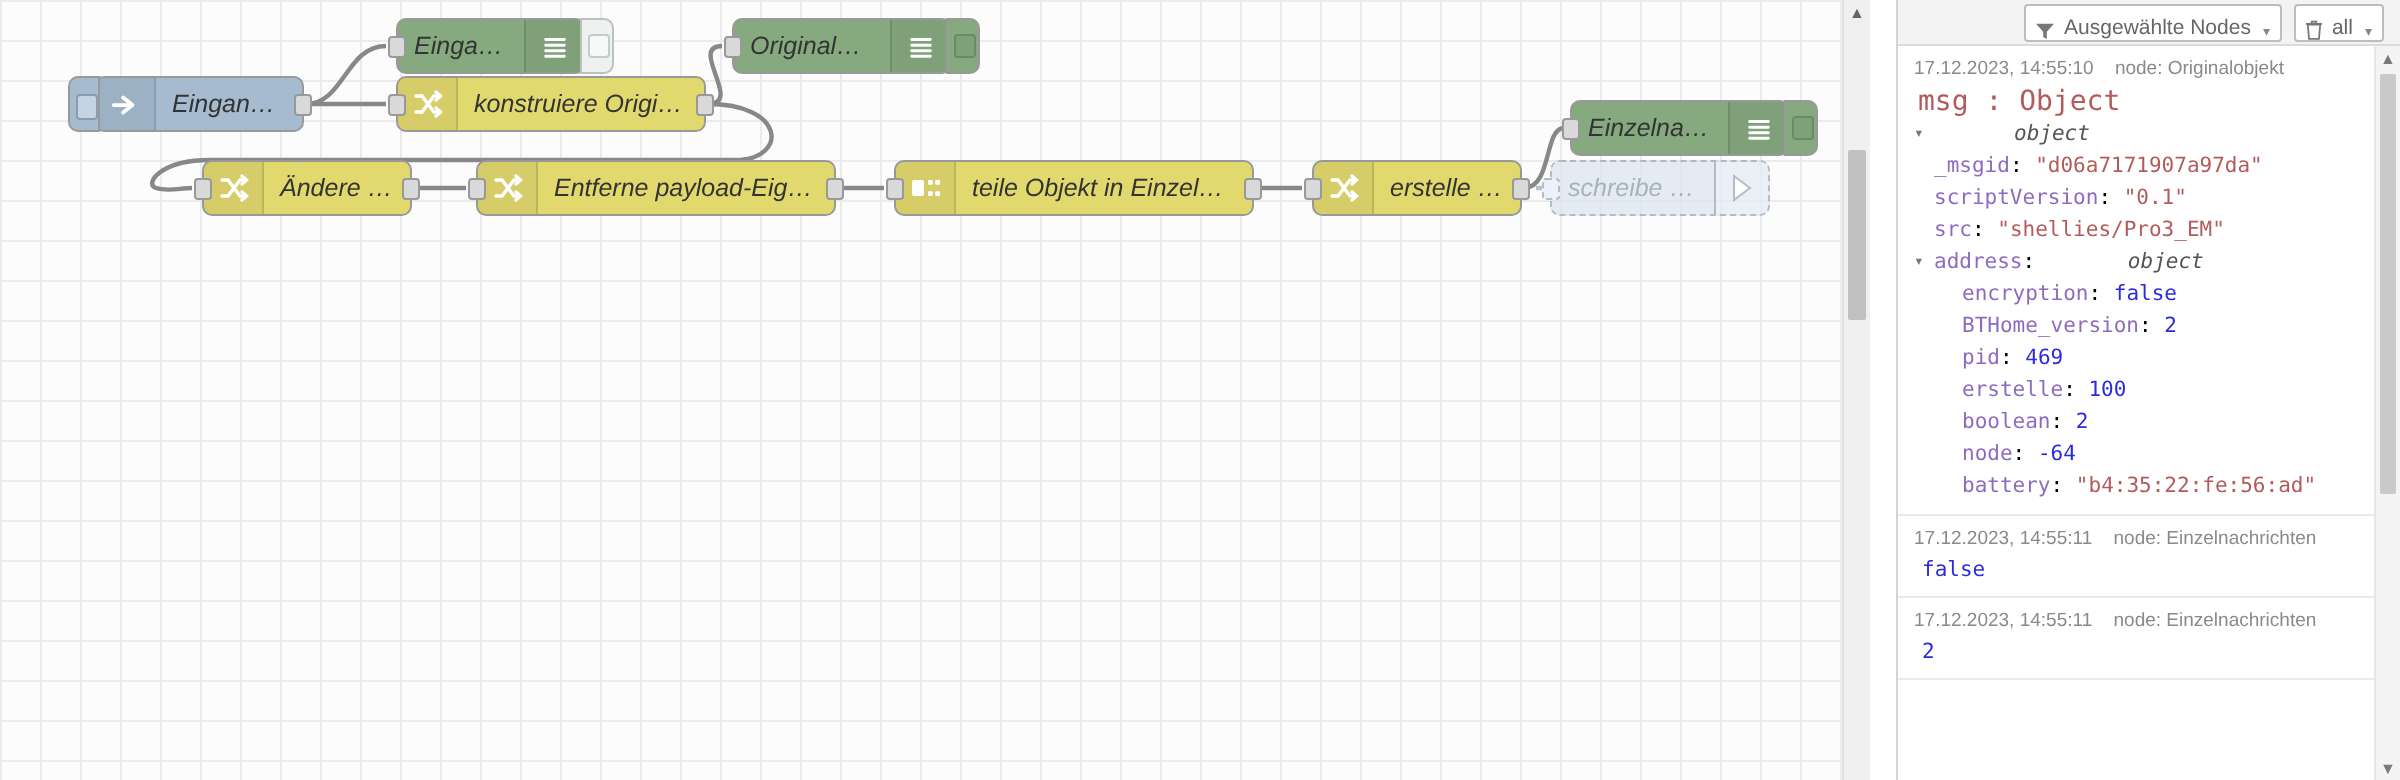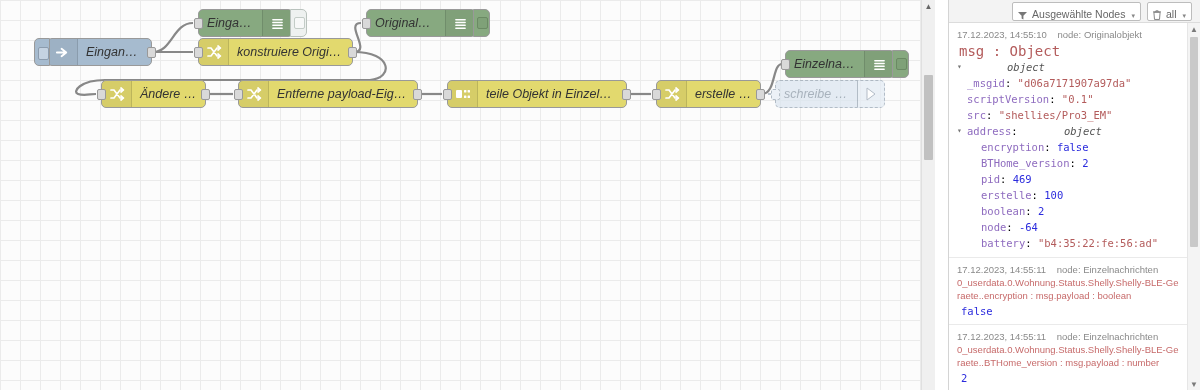--- a/index.html
+++ b/index.html
@@ -438,31 +438,29 @@
             </div>
           </div>
         </div>
 
         <div class="msg" style="padding-top:5px;">
           <div class="msg-head">
             <span>17.12.2023, 14:55:11</span>
             <span class="nodename">node:</span>
             <span>Einzelnachrichten</span>
           </div>
-          <div class="msg-topic">0_userdata.0.Wohnung.Status.Shelly.Shelly-BLE-Geraete..encryption : msg.payload : boolean</div>
           <div class="msg-val v-bool">false</div>
         </div>
 
         <div class="msg" style="padding-top:5px;">
           <div class="msg-head">
             <span>17.12.2023, 14:55:11</span>
             <span class="nodename">node:</span>
             <span>Einzelnachrichten</span>
           </div>
-          <div class="msg-topic">0_userdata.0.Wohnung.Status.Shelly.Shelly-BLE-Geraete..BTHome_version : msg.payload : number</div>
           <div class="msg-val v-num">2</div>
         </div>
 
         <div class="msg" style="padding-top:5px;border-bottom:none;">
           
         </div>
 
       </div>
 
       <div id="sb-scroll">

